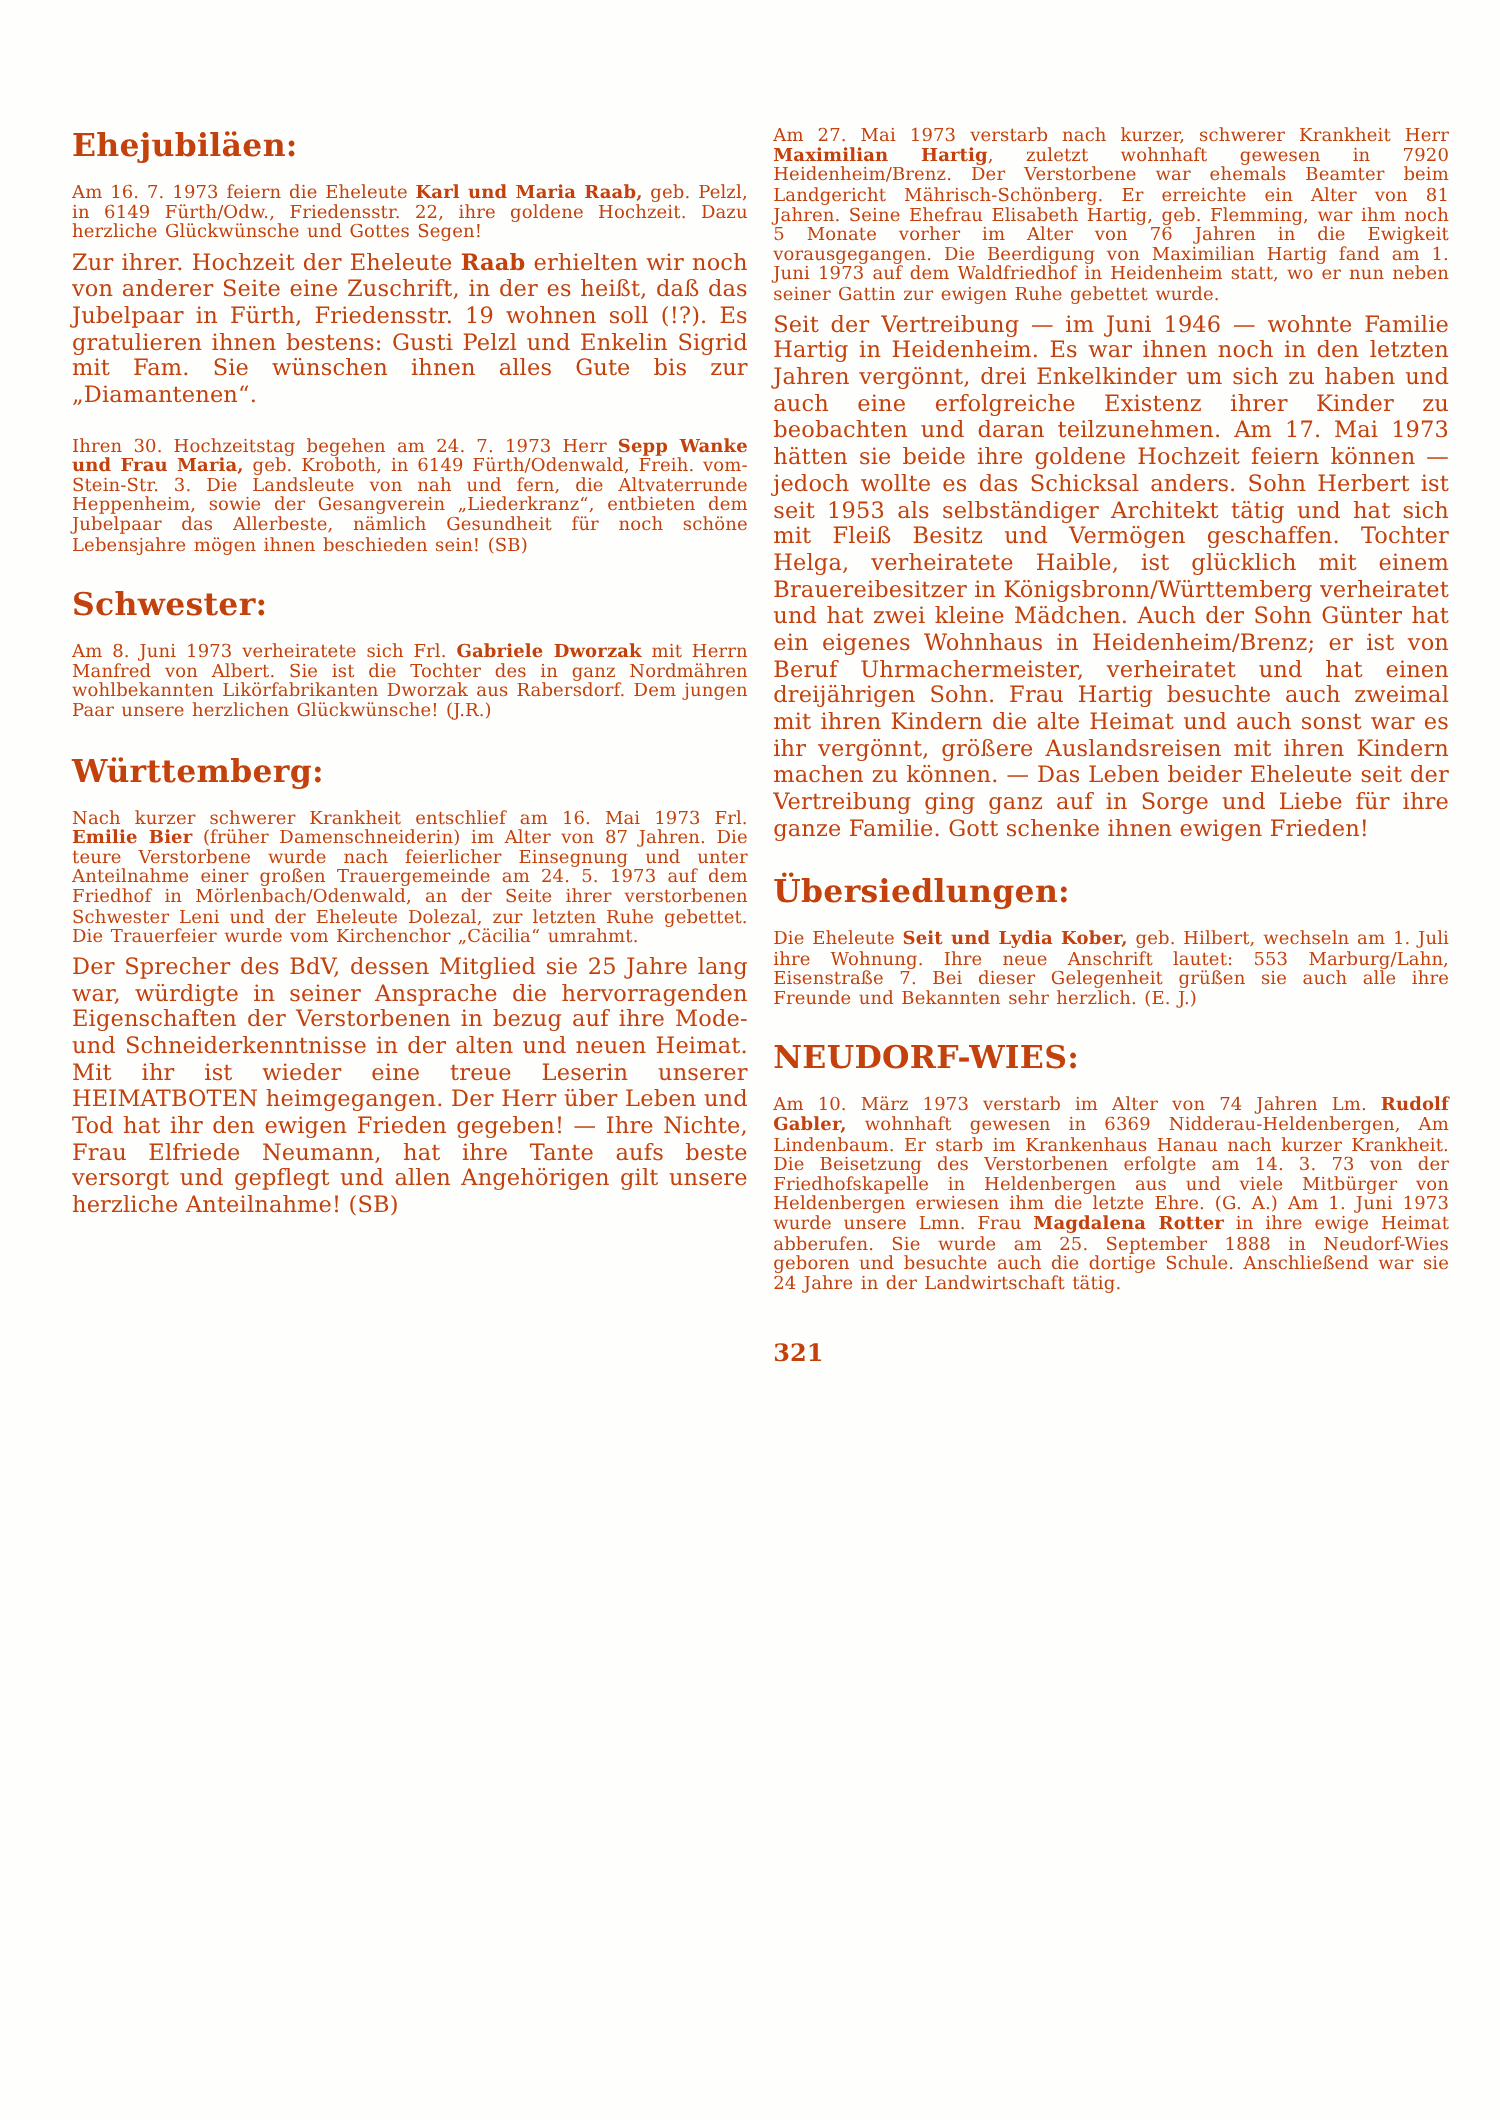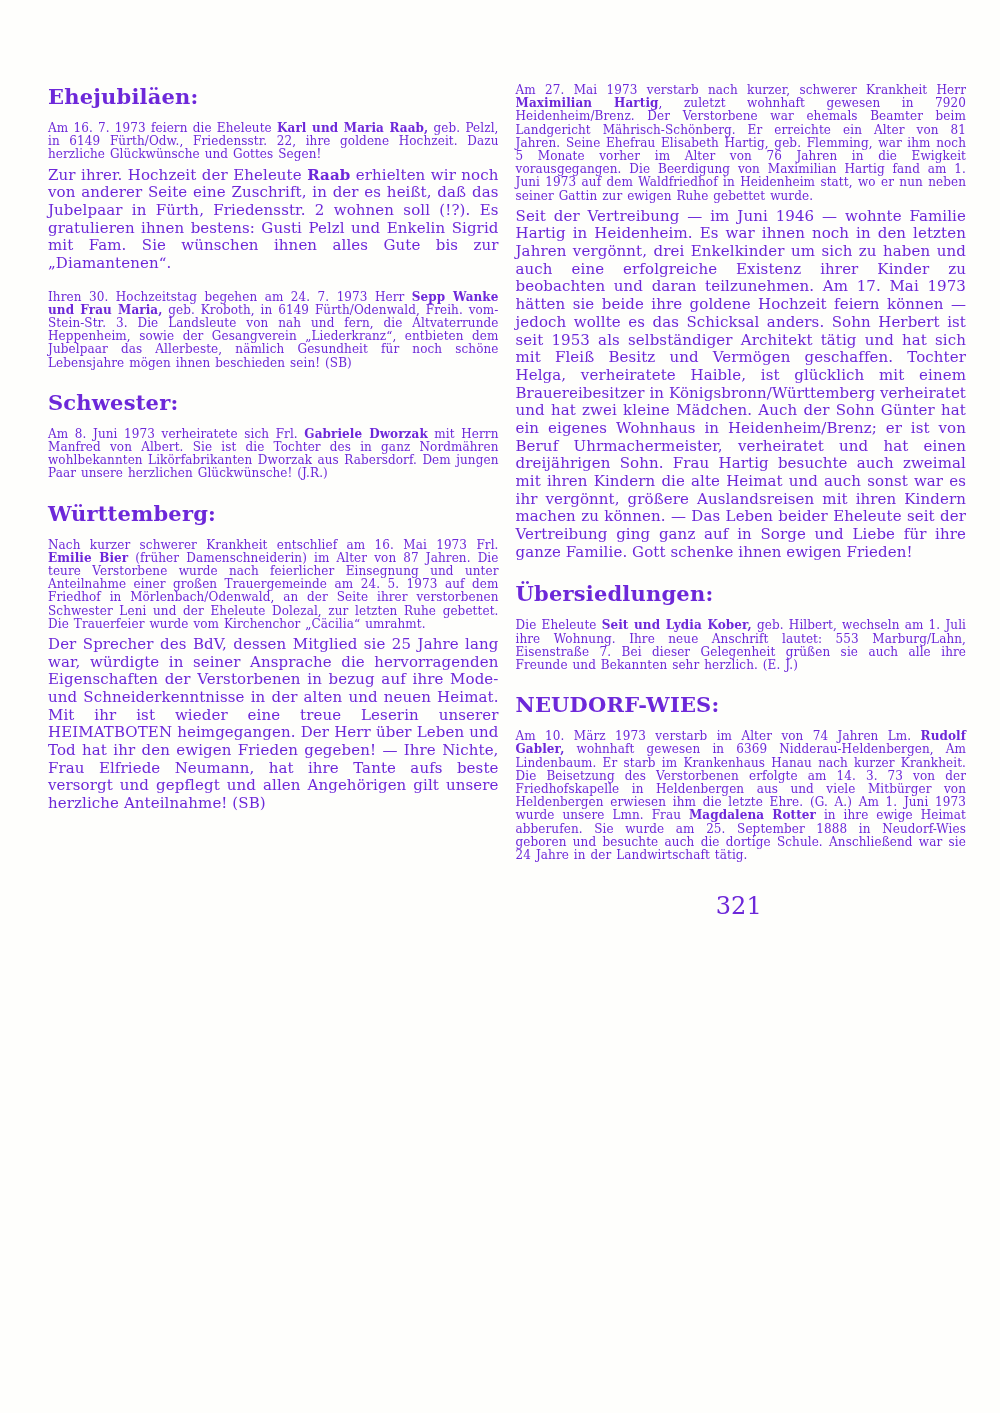--- a/index.html
+++ b/index.html
@@ -1,21 +1,21 @@
 <!DOCTYPE html>
 <html lang="de"><head>
 <meta charset="utf-8">
 <style>
   html, body { margin: 0; padding: 0; background: #ffffff; }
   .page {
     width: 1000px;
     height: 1413px;
     box-sizing: border-box;
     background: #fefefc;
-    color: #6d28d9;
+    color: #c2410c;
     font-family: "DejaVu Serif", serif;
     padding: 84px 34px 0 48px;
     overflow: hidden;
   }
   .columns { display: flex; gap: 17px; }
   .col { width: 451px; box-sizing: border-box; }
   .section-heading {
     font-size: 21px;
     font-weight: bold;
     margin: 20px 0 13px 0;
@@ -34,39 +34,40 @@
   .body-text.tight { margin-bottom: 5px; }
   .small-text {
     font-size: 15px;
     line-height: 1.18;
     text-align: justify;
     margin: 0 0 18px 0;
     hyphens: auto;
     letter-spacing: 0.1px;
   }
   .page-number {
-    text-align: center;
-    font-size: 24px;
+    text-align: left;
+    font-size: 16px;
     margin-top: 30px;
     padding-right: 4px;
+    font-weight: bold;
   }
   b { font-weight: bold; }
 </style>
 </head>
 <body>
 
 <div class="page">
   <div class="columns">
 
     <div class="col">
       <div class="section-heading first">Ehejubiläen:</div>
 
       <p class="body-text tight"><span>Am 16. 7. 1973 feiern die Eheleute </span><b>Karl und Maria Raab,</b><span> geb. Pelzl, in 6149 Fürth/Odw., Friedensstr. 22, ihre goldene Hochzeit. Dazu herzliche Glückwünsche und Gottes Segen!</span></p>
 
-      <p class="small-text"><span>Zur ihrer. Hochzeit der Eheleute </span><b>Raab</b><span> erhielten wir noch von anderer Seite eine Zuschrift, in der es heißt, daß das Jubelpaar in Fürth, Friedensstr. 2 wohnen soll (!?). Es gratulieren ihnen bestens: Gusti Pelzl und Enkelin Sigrid mit Fam. Sie wünschen ihnen alles Gute bis zur „Diamantenen“.</span></p>
+      <p class="small-text"><span>Zur ihrer. Hochzeit der Eheleute </span><b>Raab</b><span> erhielten wir noch von anderer Seite eine Zuschrift, in der es heißt, daß das Jubelpaar in Fürth, Friedensstr. 19 wohnen soll (!?). Es gratulieren ihnen bestens: Gusti Pelzl und Enkelin Sigrid mit Fam. Sie wünschen ihnen alles Gute bis zur „Diamantenen“.</span></p>
 
       <p class="body-text"><span>Ihren 30. Hochzeitstag begehen am 24. 7. 1973 Herr </span><b>Sepp Wanke und Frau Maria,</b><span> geb. Kroboth, in 6149 Fürth/Odenwald, Freih. vom-Stein-Str. 3. Die Landsleute von nah und fern, die Altvaterrunde Heppenheim, sowie der Gesangverein „Liederkranz“, entbieten dem Jubelpaar das Allerbeste, nämlich Gesundheit für noch schöne Lebensjahre mögen ihnen beschieden sein! (SB)</span></p>
 
       <div class="section-heading">Schwester:</div>
 
       <p class="body-text"><span>Am 8. Juni 1973 verheiratete sich Frl. </span><b>Gabriele Dworzak</b><span> mit Herrn Manfred von Albert. Sie ist die Tochter des in ganz Nordmähren wohlbekannten Likörfabrikanten Dworzak aus Rabersdorf. Dem jungen Paar unsere herzlichen Glückwünsche! (J.R.)</span></p>
 
       <div class="section-heading">Württemberg:</div>
 
       <p class="body-text tight"><span>Nach kurzer schwerer Krankheit entschlief am 16. Mai 1973 Frl. </span><b>Emilie Bier</b><span> (früher Damenschneiderin) im Alter von 87 Jahren. Die teure Verstorbene wurde nach feierlicher Einsegnung und unter Anteilnahme einer großen Trauergemeinde am 24. 5. 1973 auf dem Friedhof in Mörlenbach/Odenwald, an der Seite ihrer verstorbenen Schwester Leni und der Eheleute Dolezal, zur letzten Ruhe gebettet. Die Trauerfeier wurde vom Kirchenchor „Cäcilia“ umrahmt.</span></p>

